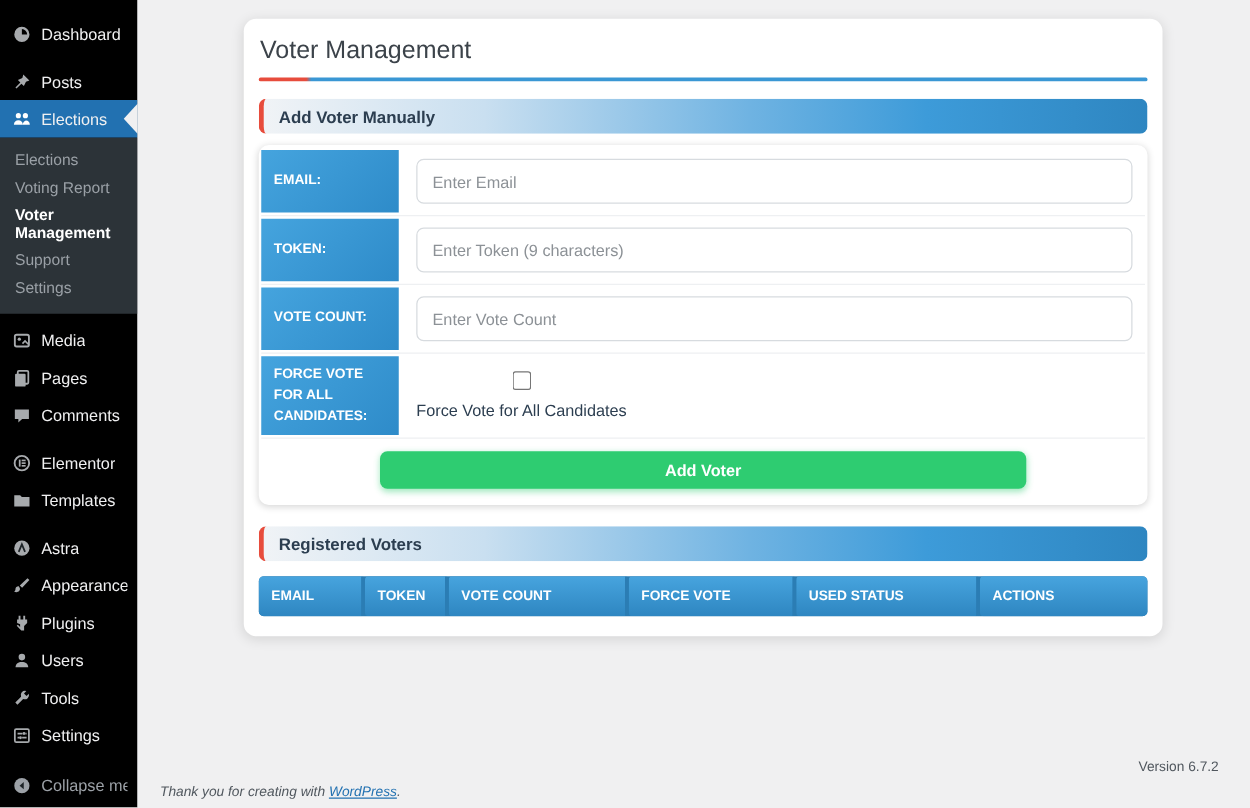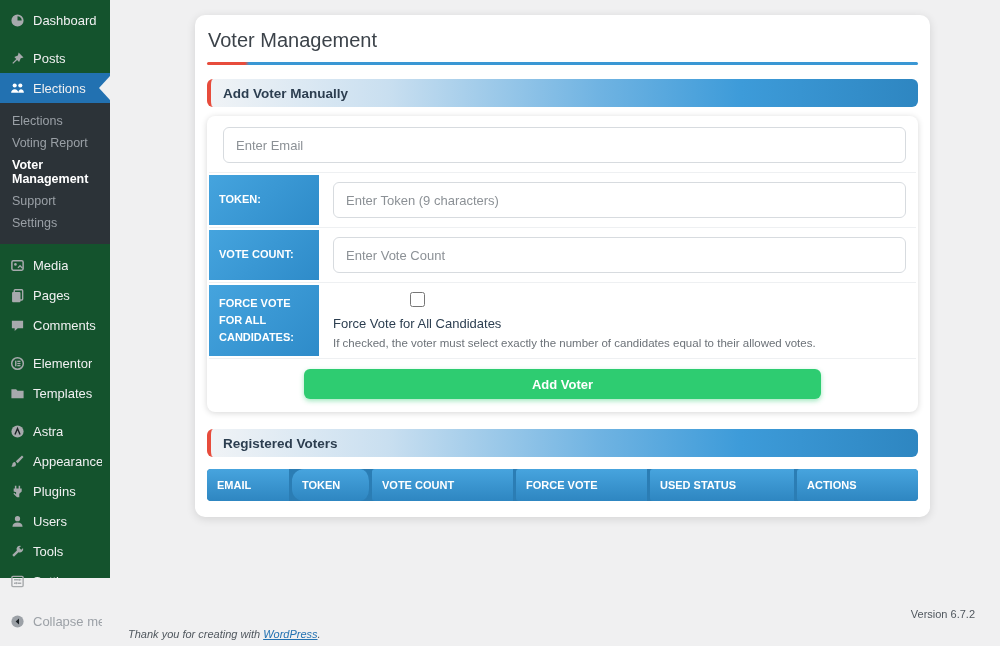--- a/index.html
+++ b/index.html
@@ -1,20 +1,20 @@
 <!DOCTYPE html>
 <html><head>
 <meta charset="utf-8">
 <style>
   * { margin:0; padding:0; box-sizing:border-box; }
   html,body { width:1000px; height:646px; overflow:hidden; font-family:"Liberation Sans", sans-serif; }
   body { display:flex; background:#f0f0f1; }
 
   
-  .sidebar { width:110px; min-width:110px; height:578px; background:#14532d; padding-top:5px; font-size:13px; }
+  .sidebar { width:110px; min-width:110px; height:646px; background:#000000; padding-top:12px; font-size:13px; }
   .menu-item { display:flex; align-items:center; gap:8px; padding:7px 8px 7px 9px; position:relative; color:#f0f0f1; cursor:pointer; }
   .menu-item .mi-icon { width:16px; height:16px; flex:0 0 16px; color:#a7aaad; display:flex; align-items:center; justify-content:center; }
   .menu-item .mi-label { white-space:nowrap; overflow:hidden; }
   .menu-item.gap { margin-top:8px; }
   .menu-item.active { background:#2271b1; }
   .menu-item.active .mi-icon { color:#ffffff; }
   .menu-item.active::after { content:""; position:absolute; right:0; top:50%; margin-top:-12px;
      border-top:12px solid transparent; border-bottom:12px solid transparent; border-right:11px solid #f0f0f1; }
   .menu-item.dim, .menu-item.dim .mi-icon { color:#9ca1a7; }
   .submenu { background:#2c3338; padding:7px 0 10px; }
@@ -233,20 +233,21 @@
     <div class="page-title">Voter Management</div>
     <div class="title-rule"></div>
 
     <div class="section-header">
       <span>Add Voter Manually</span>
     </div>
 
     <div class="form-box">
 
       <div class="form-row">
+        <div class="row-label">EMAIL:</div>
         <div class="row-field">
           <input type="text" placeholder="Enter Email" style="">
         </div>
       </div>
 
       <div class="form-row">
         <div class="row-label">TOKEN:</div>
         <div class="row-field">
           <input type="text" placeholder="Enter Token (9 characters)" style="">
         </div>
@@ -259,37 +260,36 @@
         </div>
       </div>
 
       <div class="form-row">
         <div class="row-label">FORCE VOTE FOR ALL CANDIDATES:</div>
         <div class="row-field stacked">
           <label class="checkbox-line">
             <input type="checkbox" style="">
             <span>Force Vote for All Candidates</span>
           </label>
-          <div class="help-text">If checked, the voter must select exactly the number of candidates equal to their allowed votes.</div>
         </div>
       </div>
 
       <div class="button-row">
         <button class="submit-btn">Add Voter</button>
       </div>
 
     </div>
 
     <div class="section-header" style="margin-top:17px;">
       <span>Registered Voters</span>
     </div>
 
     <div class="table-header">
       <div class="th" style="width:85px;">EMAIL</div>
-      <div class="th" style="width:80px;border-radius:12px;">TOKEN</div>
+      <div class="th" style="width:67px;">TOKEN</div>
       <div class="th" style="width:144px;">VOTE COUNT</div>
       <div class="th" style="width:134px;">FORCE VOTE</div>
       <div class="th" style="width:147px;">USED STATUS</div>
       <div class="th">ACTIONS</div>
     </div>
 
   </div>
 
   <div class="footer">
     <span class="thanks"><span>Thank you for creating with </span><a href="#">WordPress</a><span>.</span></span>

